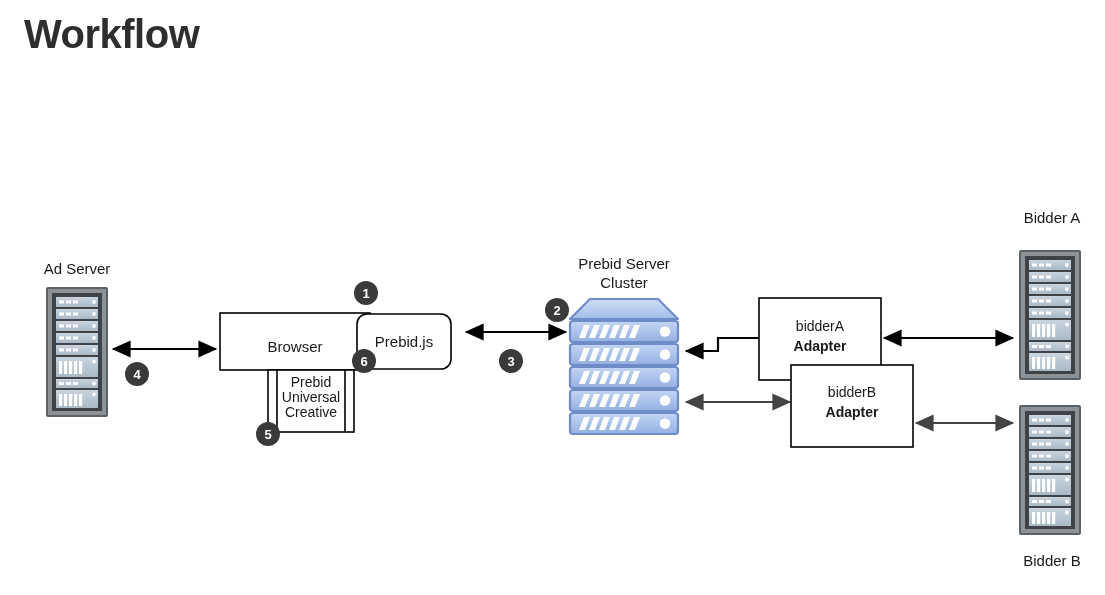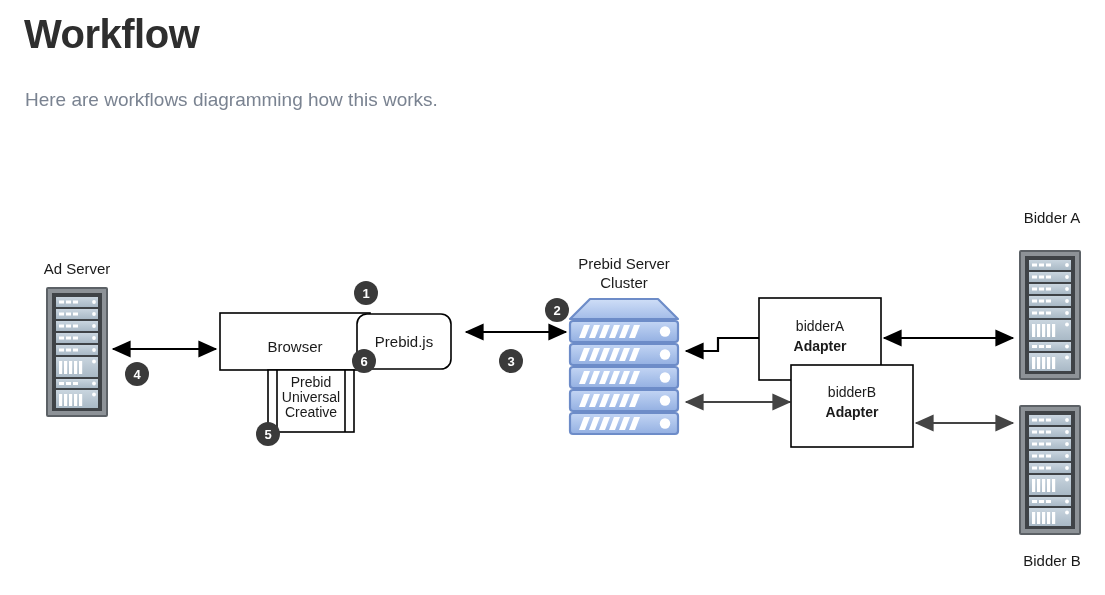--- a/index.html
+++ b/index.html
@@ -87,21 +87,20 @@
   }
   .conn { stroke: #000000; stroke-width: 2.2; fill: none; }
   .conn-gray { stroke: #444444; stroke-width: 2.2; fill: none; }
 </style>
 </head>
 <body>
 
 <div class="page">
 
   <h1 class="h1-title">Workflow</h1>
-  <p class="intro-text">Here are workflows diagramming how this works.</p>
 
   <div class="diagram-wrap">
     <svg width="1105" height="400" viewBox="0 0 1105 400" xmlns="http://www.w3.org/2000/svg">
       <defs>
         <marker id="arrR" markerWidth="9" markerHeight="9" refX="8" refY="4.5" orient="auto" markerUnits="strokeWidth">
           <path d="M0,0.6 L8.6,4.5 L0,8.4 z" fill="#000000"></path>
         </marker>
         <marker id="arrL" markerWidth="9" markerHeight="9" refX="8" refY="4.5" orient="auto-start-reverse" markerUnits="strokeWidth">
           <path d="M0,0.6 L8.6,4.5 L0,8.4 z" fill="#000000"></path>
         </marker>

